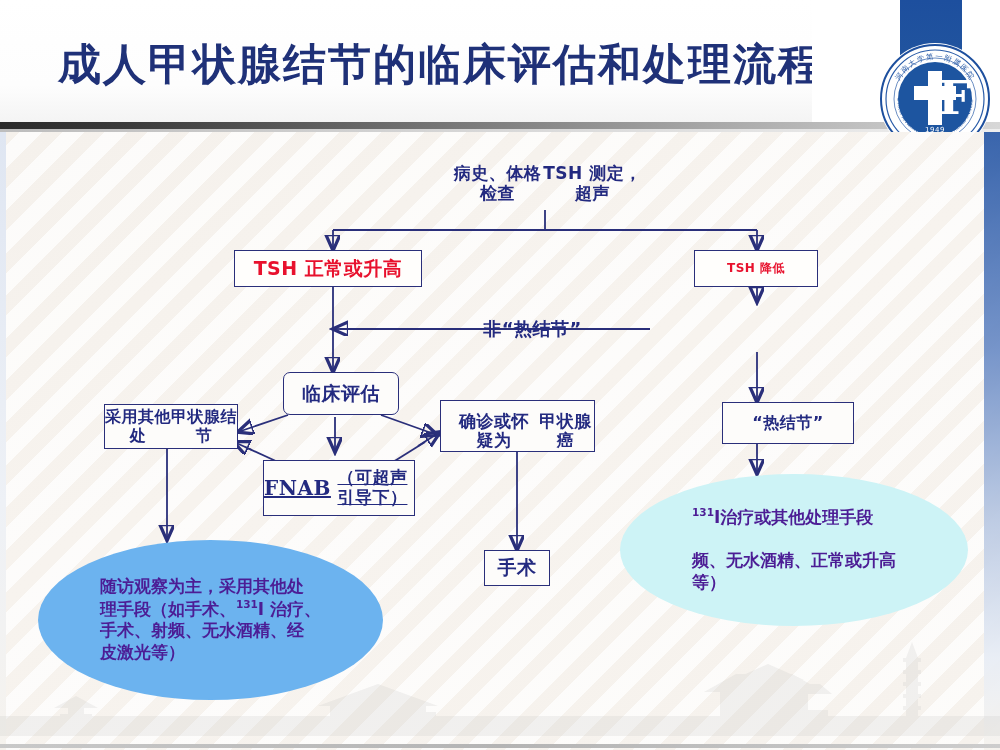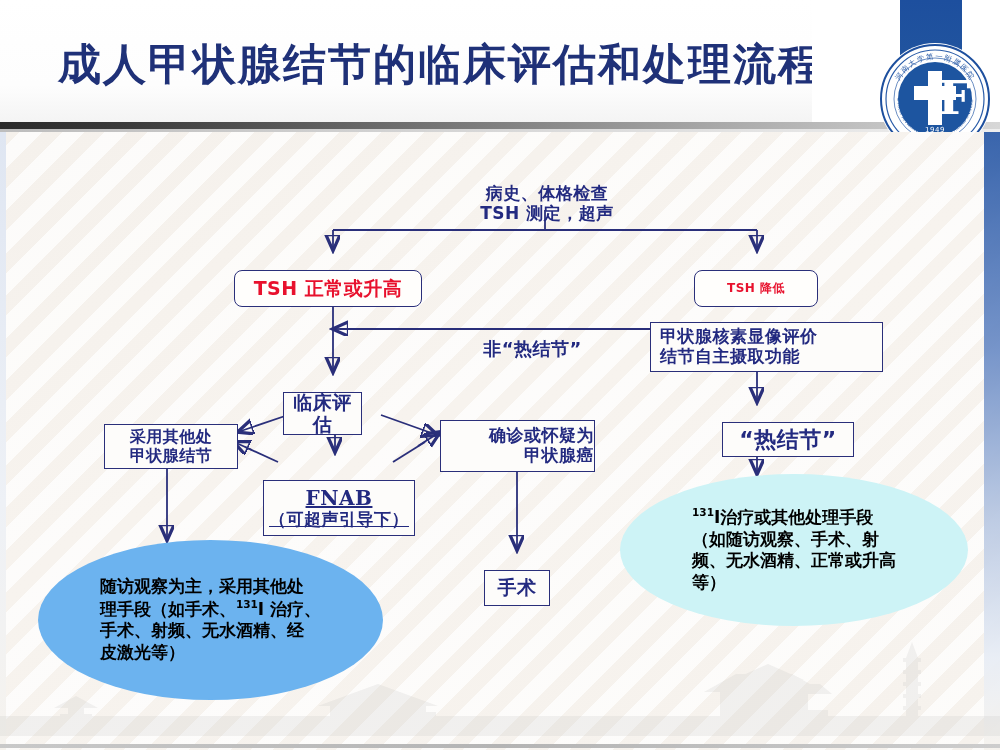--- a/index.html
+++ b/index.html
@@ -88,31 +88,30 @@
     position:absolute;left:0;bottom:2px;width:1000px;height:4px;
     background:linear-gradient(90deg,#c9c9c9,#b4b4b4 50%,#cdcdcd);
   }
 
   
   .node{
     position:absolute;box-sizing:border-box;
     border:1.6px solid #2a2f7a;background:#fdfcfa;
     color:#232a80;font-weight:700;text-align:center;
     font-family:"DejaVu Sans","Liberation Sans",sans-serif;
-    display:flex;flex-direction:column;align-items:center;justify-content:center;
+    display:flex;flex-direction:row;align-items:center;justify-content:center;
     line-height:1.15;white-space:pre-line;
     letter-spacing:.5px;
-    margin-top:20px;
-  }
-  .node.red{color:#e8112d;background:#fffefc;border-radius:8px;}
+  }
+  .node.red{color:#e8112d;background:#fffefc;}
   .node.plain{border:none;background:transparent;}
   .ellipse{
     position:absolute;box-sizing:border-box;border-radius:50%;
     display:flex;align-items:center;justify-content:center;
-    text-align:left;color:#000000;font-weight:700;line-height:1.28;
+    text-align:left;color:#4c1d95;font-weight:700;line-height:1.28;
     font-family:"DejaVu Sans","Liberation Sans",sans-serif;
   }
   .ellipse.blue{background:#6cb3ef;}
   .ellipse.cyan{background:#cdf3f6;}
   .ellipse .txt{padding:0 22px;white-space:pre-line;}
   .sup{font-size:.62em;vertical-align:super;}
 
   svg.wires{position:absolute;left:0;top:0;width:1000px;height:618px;overflow:visible;}
   svg.wires line, svg.wires path, svg.wires polyline{
     stroke:#2a2f7a;stroke-width:1.8;fill:none;
@@ -247,58 +246,54 @@
     </div>
 
     <div class="node red" style="left:234px;top:118px;width:188px;height:37px;font-size:19px;">
       <div>TSH 正常或升高</div>
     </div>
 
     <div class="node red" style="left:694px;top:118px;width:124px;height:37px;font-size:12px;">
       <div>TSH 降低</div>
     </div>
 
-    <div class="node" style="left:650px;top:170px;width:233px;height:50px;font-size:17px;align-items:flex-start;padding-left:9px;">
-      <div>甲状腺核素显像评价</div>
-      <div>结节自主摄取功能</div>
-    </div>
 
     <div class="node plain" style="left:445px;top:184px;width:175px;height:26px;font-size:18px;">
       <div>非“热结节”</div>
     </div>
 
-    <div class="node" style="left:283px;top:240px;width:79px;height:43px;font-size:19px;">
+    <div class="node" style="left:283px;top:240px;width:116px;height:43px;font-size:19px;border-radius:7px;">
       <div>临床评估</div>
     </div>
 
     <div class="node" style="left:104px;top:272px;width:134px;height:45px;font-size:16px;">
       <div>采用其他处</div>
       <div>甲状腺结节</div>
     </div>
 
     <div class="node" style="left:440px;top:268px;width:155px;height:52px;font-size:17px;align-items:flex-end;padding-left:10px;">
       <div>确诊或怀疑为</div>
       <div>甲状腺癌</div>
     </div>
 
     <div class="node" style="left:263px;top:328px;width:152px;height:56px;font-size:17px;text-decoration:underline;">
       <div style="font-family:'DejaVu Serif','Liberation Serif',serif;font-size:20px;">FNAB</div>
       <div>（可超声引导下）</div>
     </div>
 
-    <div class="node" style="left:722px;top:270px;width:132px;height:35px;font-size:22px;">
+    <div class="node" style="left:722px;top:270px;width:132px;height:42px;font-size:16px;">
       <div>“热结节”</div>
     </div>
 
     <div class="node" style="left:484px;top:418px;width:66px;height:36px;font-size:19px;text-align:right;">
       <div>手术</div>
     </div>
 
     <div class="ellipse cyan" style="left:620px;top:342px;width:348px;height:152px;font-size:17px;">
-      <div class="txt"><span class="sup">131</span><span>I治疗或其他处理手段</span><br><span>（如随访观察、手术、射</span><br><span>频、无水酒精、正常或升高</span><br><span>等）</span></div>
+      <div class="txt"><span class="sup">131</span><span>I治疗或其他处理手段</span><br><br><span>频、无水酒精、正常或升高</span><br><span>等）</span></div>
     </div>
 
     <div class="ellipse blue" style="left:38px;top:408px;width:345px;height:160px;font-size:17px;">
       <div class="txt"><span>随访观察为主，采用其他处</span><br><span>理手段（如手术、</span><span class="sup">131</span><span>I 治疗、</span><br><span>手术、射频、无水酒精、经</span><br><span>皮激光等）</span></div>
     </div>
 
   </div>
 </div>
 
 </body></html>

